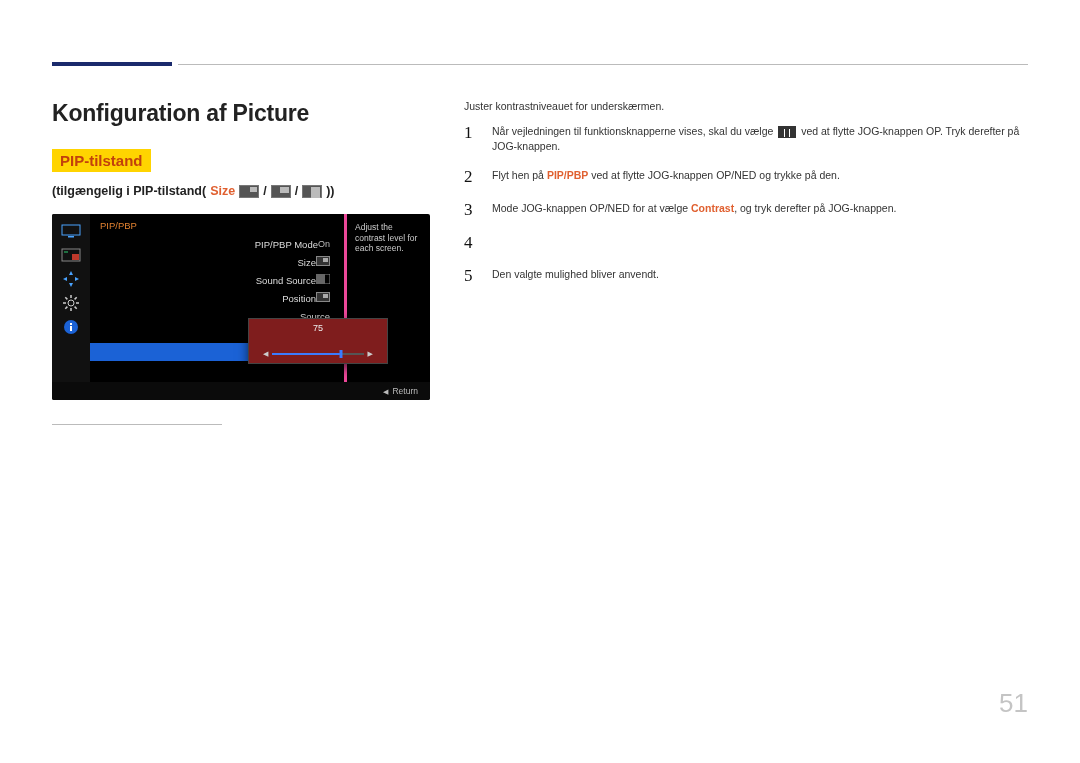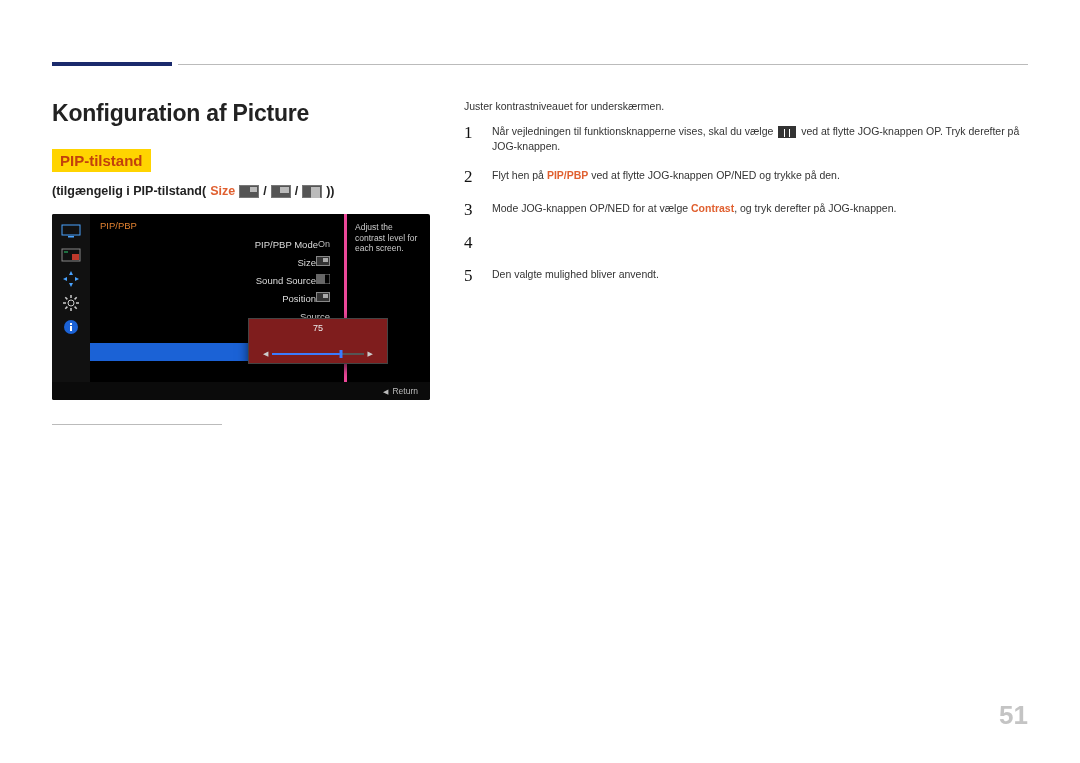--- a/index.html
+++ b/index.html
@@ -226,24 +226,24 @@
     margin:0 2px;
   }
   .jog-glyph::before,.jog-glyph::after{
     content:"";position:absolute;top:2px;width:1px;height:8px;background:#fff;
   }
   .jog-glyph::before{left:5px;}
   .jog-glyph::after{right:5px;}
   .page-number {
     position:absolute;
     right:52px;
-    bottom:32px;
+    bottom:44px;
     font-size:26px;
     color:#c4c4c4;
-    font-weight:700;
+    font-weight:400;
   }
 </style>
 </head>
 <body>
 
 <div class="top-accent"></div>
 <div class="top-rule"></div>
 
 <div class="page">
   <div class="left-col">

